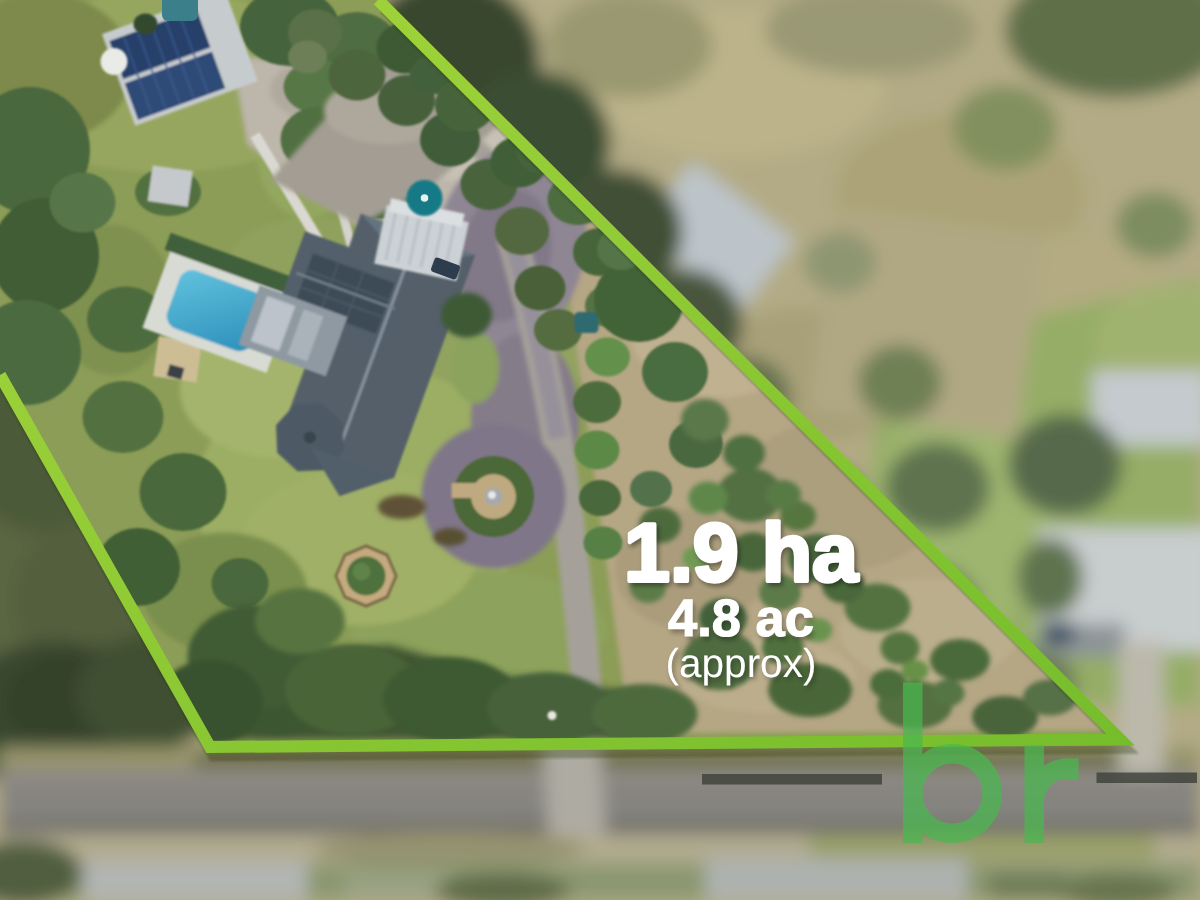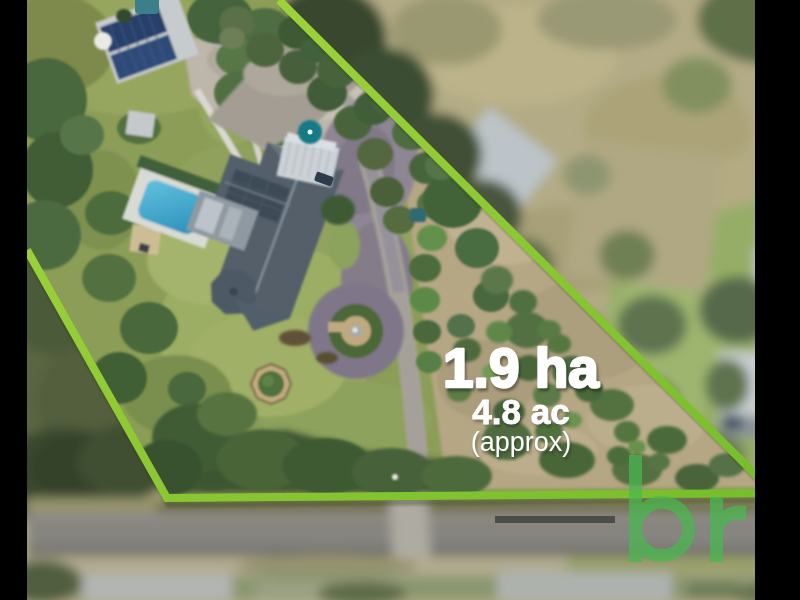--- a/index.html
+++ b/index.html
@@ -1,17 +1,17 @@
 <!DOCTYPE html>
 <html><head>
 <meta charset="utf-8">
 <style>
   html,body{margin:0;padding:0;background:#000;}
-  .stage{position:relative;width:728px;height:600px;overflow:hidden;
-         font-family:"Liberation Sans", sans-serif;margin-left:27px;}
+  .stage{position:relative;width:800px;height:600px;overflow:hidden;
+         font-family:"Liberation Sans", sans-serif;}
 </style>
 </head>
 <body>
 <div class="stage">
 <svg width="800" height="600" viewBox="0 0 800 600" xmlns="http://www.w3.org/2000/svg">
 <defs>
   <filter id="b8" x="-20%" y="-20%" width="140%" height="140%">
           <feGaussianBlur stdDeviation="5.5"></feGaussianBlur>
         </filter>
   <filter id="b5" x="-20%" y="-20%" width="140%" height="140%">

